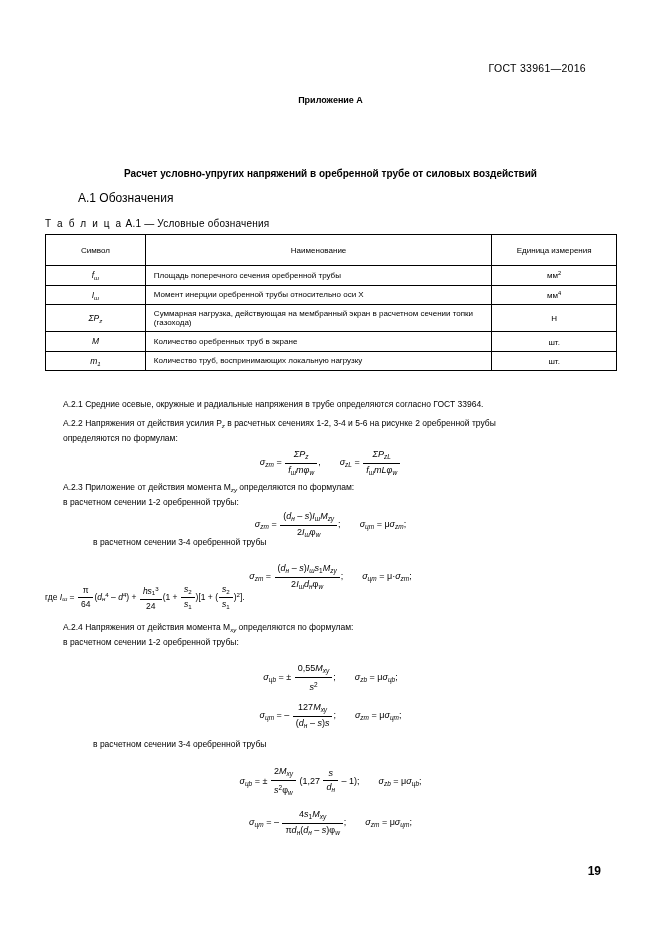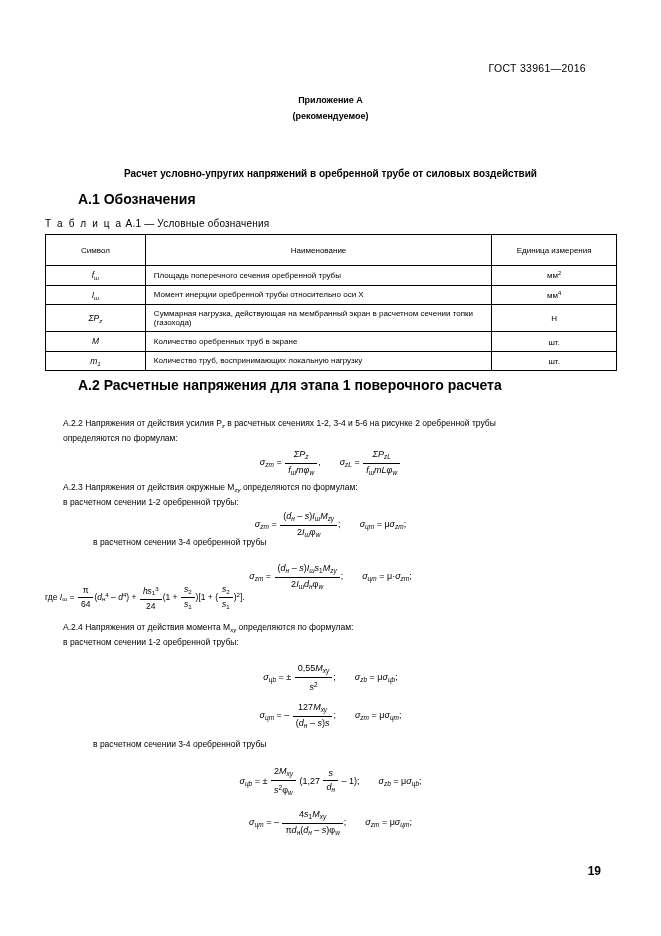--- a/index.html
+++ b/index.html
@@ -53,22 +53,22 @@
     top: 152px;
     left: 0;
     width: 661px;
     text-align: center;
     font-size: 10px;
     font-weight: 700;
     margin-top: 16px;
   }
   .sec-head {
     position: absolute;
-    font-size: 14px;
-    font-weight: 700;
+    font-size: 12px;
+    font-weight: 400;
   }
   .sec-a1 { top: 191px; left: 78px; }
   .sec-a2 { top: 377px; left: 78px; }
 
   .table-caption {
     position: absolute;
     top: 218px;
     left: 45px;
     font-size: 10px;
     letter-spacing: 0.2px;
@@ -171,21 +171,20 @@
   }
 </style>
 </head>
 <body>
 
 <div class="page">
 
   <div class="std-header">ГОСТ 33961—2016</div>
 
   <div class="annex-title">Приложение А</div>
-  <div class="annex-sub">(рекомендуемое)</div>
   <div class="main-title">Расчет условно-упругих напряжений в оребренной трубе от силовых воздействий</div>
 
   <div class="sec-head sec-a1">А.1  Обозначения</div>
 
   <div class="table-caption">
     <span class="sp">Т а б л и ц а</span>
     <span>А.1</span>
     <span>—</span>
     <span>Условные обозначения</span>
   </div>
@@ -220,22 +219,22 @@
         <td class="unit"><span>шт.</span><sup></sup></td>
       </tr>
       <tr>
         <td class="sym"><span>m</span><sub>1</sub></td>
         <td class="name">Количество труб, воспринимающих локальную нагрузку</td>
         <td class="unit"><span>шт.</span><sup></sup></td>
       </tr>
     </tbody>
   </table>
 
-  <div class="sec-head sec-a2">А.2  Расчетные напряжения для этапа 1 поверочного расчета</div>
-
+
+  <div class="para p-a21">А.2.1  Средние осевые, окружные и радиальные напряжения в трубе определяются согласно ГОСТ 33964.</div>
 
   <div class="para p-a22">
     <span>А.2.2  Напряжения от действия усилия P</span><sub class="it">z</sub><span> в расчетных сечениях 1-2, 3-4 и 5-6 на рисунке 2 оребренной трубы</span><br>
     <span>определяются по формулам:</span>
   </div>
 
   <div class="formula f1">
     <span class="it">σ</span><sub class="it">zm</sub>
     =
     <span class="frac">
@@ -245,21 +244,21 @@
     <span class="gap-s"></span>
     <span class="it">σ</span><sub class="it">zL</sub>
     =
     <span class="frac">
       <span class="num"><span class="it">ΣP</span><sub class="it">zL</sub></span>
       <span class="den"><span class="it">f</span><sub class="it">ш</sub><span class="it">mLφ</span><sub class="it">w</sub></span>
     </span>
   </div>
 
   <div class="para p-a23">
-    <span>А.2.3  Напряжения от действия окружные M</span><sub class="it">zy</sub><span> определяются по формулам:</span><br>
+    <span>А.2.3  Приложение от действия момента M</span><sub class="it">zy</sub><span> определяются по формулам:</span><br>
     <span>в расчетном сечении 1-2 оребренной трубы:</span>
   </div>
 
   <div class="formula f2">
     <span class="it">σ</span><sub class="it">zm</sub> =
     <span class="frac">
       <span class="num">(<span class="it">d</span><sub class="it">н</sub> – <span class="it">s</span>)<span class="it">I</span><sub class="it">ш</sub><span class="it">M</span><sub class="it">zy</sub></span>
       <span class="den">2<span class="it">I</span><sub class="it">ш</sub>φ<sub class="it">w</sub></span>
     </span>;
     <span class="gap-s"></span>

